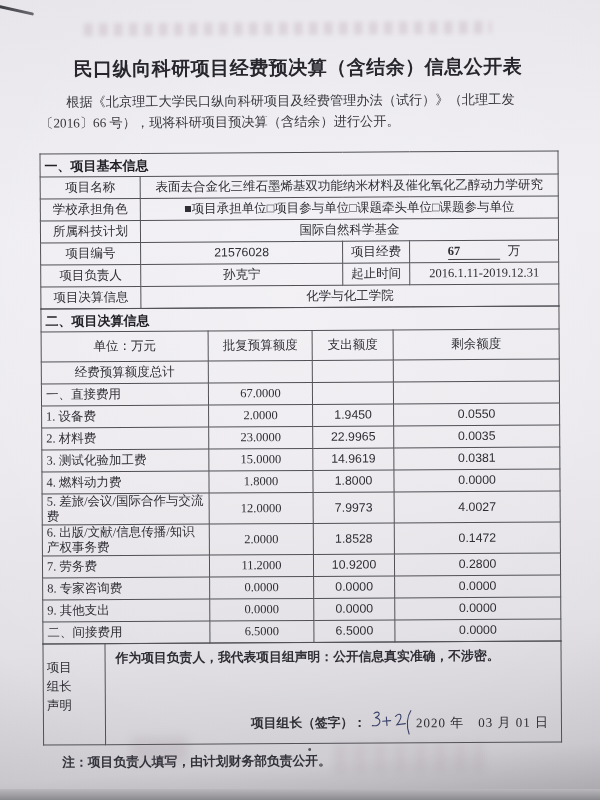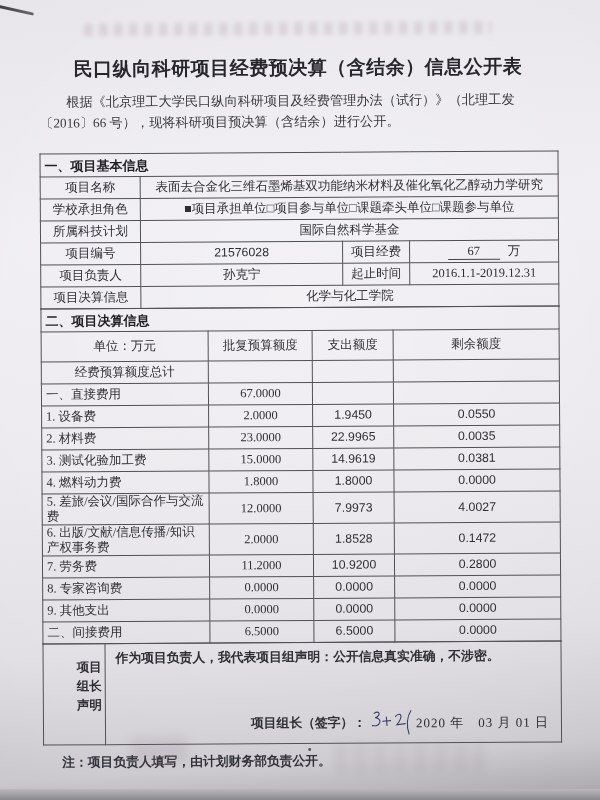--- a/index.html
+++ b/index.html
@@ -55,26 +55,26 @@
     font-family:"Liberation Sans","DejaVu Sans",sans-serif;
     font-weight:bold;font-size:13px;color:#202026;text-align:left;padding-left:4px;height:22px;
   }
   .c{text-align:center;}
   .basic{margin-top:20px;}
   .budget{margin-top:-1px;}
   .budget .hrow td{height:29px;text-align:center;}
   .budget .rlabel{text-align:left;padding-left:4px;}
   .num{text-align:center;}
   .sans{font-family:"Liberation Sans","DejaVu Sans",sans-serif;font-size:12.3px;}
-  .fund-u{display:inline-block;min-width:52px;text-align:center;border-bottom:1px solid #44444a;margin-right:8px;}
+  .fund-u{display:inline-block;min-width:52px;text-align:left;border-bottom:1px solid #44444a;margin-right:8px;font-weight:bold;}
 
   
   .decl{margin-top:-1px;}
   .decl td{height:86px;vertical-align:top;}
-  .decl .dlabel{text-align:right;font-weight:700;padding-top:14px;line-height:19px;}
+  .decl .dlabel{text-align:left;font-weight:400;padding-top:14px;line-height:19px;}
   .decl .dbody{position:relative;padding:6px 8px 0 10px;}
   .statement{font-size:12.8px;font-weight:600;color:#2e2e34;line-height:17px;}
   .sign-line{position:absolute;left:0;right:12px;bottom:12px;display:flex;align-items:flex-end;}
   .sign-label{margin-left:145px;font-size:12.8px;font-weight:700;white-space:nowrap;}
   .signature{position:relative;top:14px;margin-left:2px;}
   .sign-date{margin-left:auto;font-size:13px;letter-spacing:1px;white-space:nowrap;color:#2c2c32;}
 
   .note{margin:9px 0 0 60px;font-size:12.8px;font-weight:600;color:#32323a;}
 </style>
 </head>
@@ -119,21 +119,21 @@
       <tr>
         <td class="c">项目编号</td>
         <td class="c sans">21576028</td>
         <td class="c">项目经费</td>
         <td class="c"><span class="fund-u">67</span><span>万</span></td>
       </tr>
       <tr>
         <td class="c">项目负责人</td>
         <td class="c">孙克宁</td>
         <td class="c">起止时间</td>
-        <td class="c">2016.1.1-2019.12.31</td>
+        <td class="c">2016.1.11-2019.12.31</td>
       </tr>
       <tr>
         <td class="c">项目决算信息</td>
         <td colspan="3" class="c">化学与化工学院</td>
       </tr>
     </tbody>
       </table>
 
     <table class="budget">
       <colgroup>

